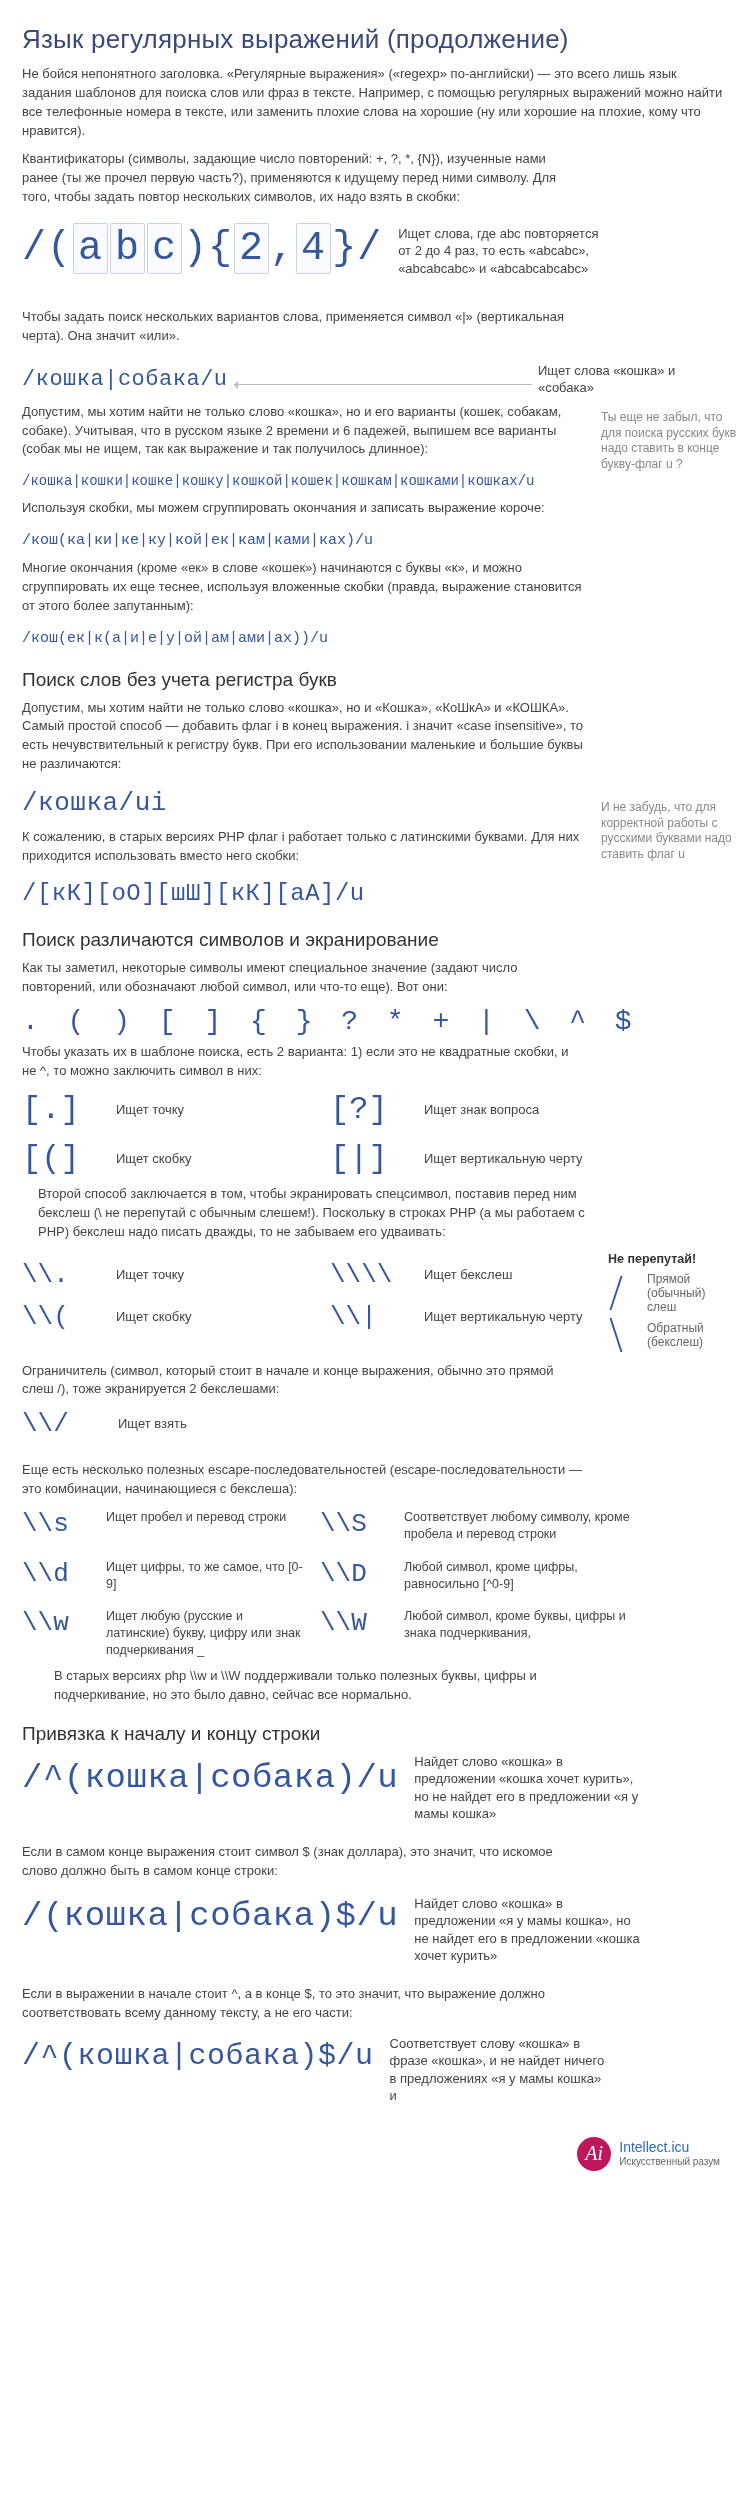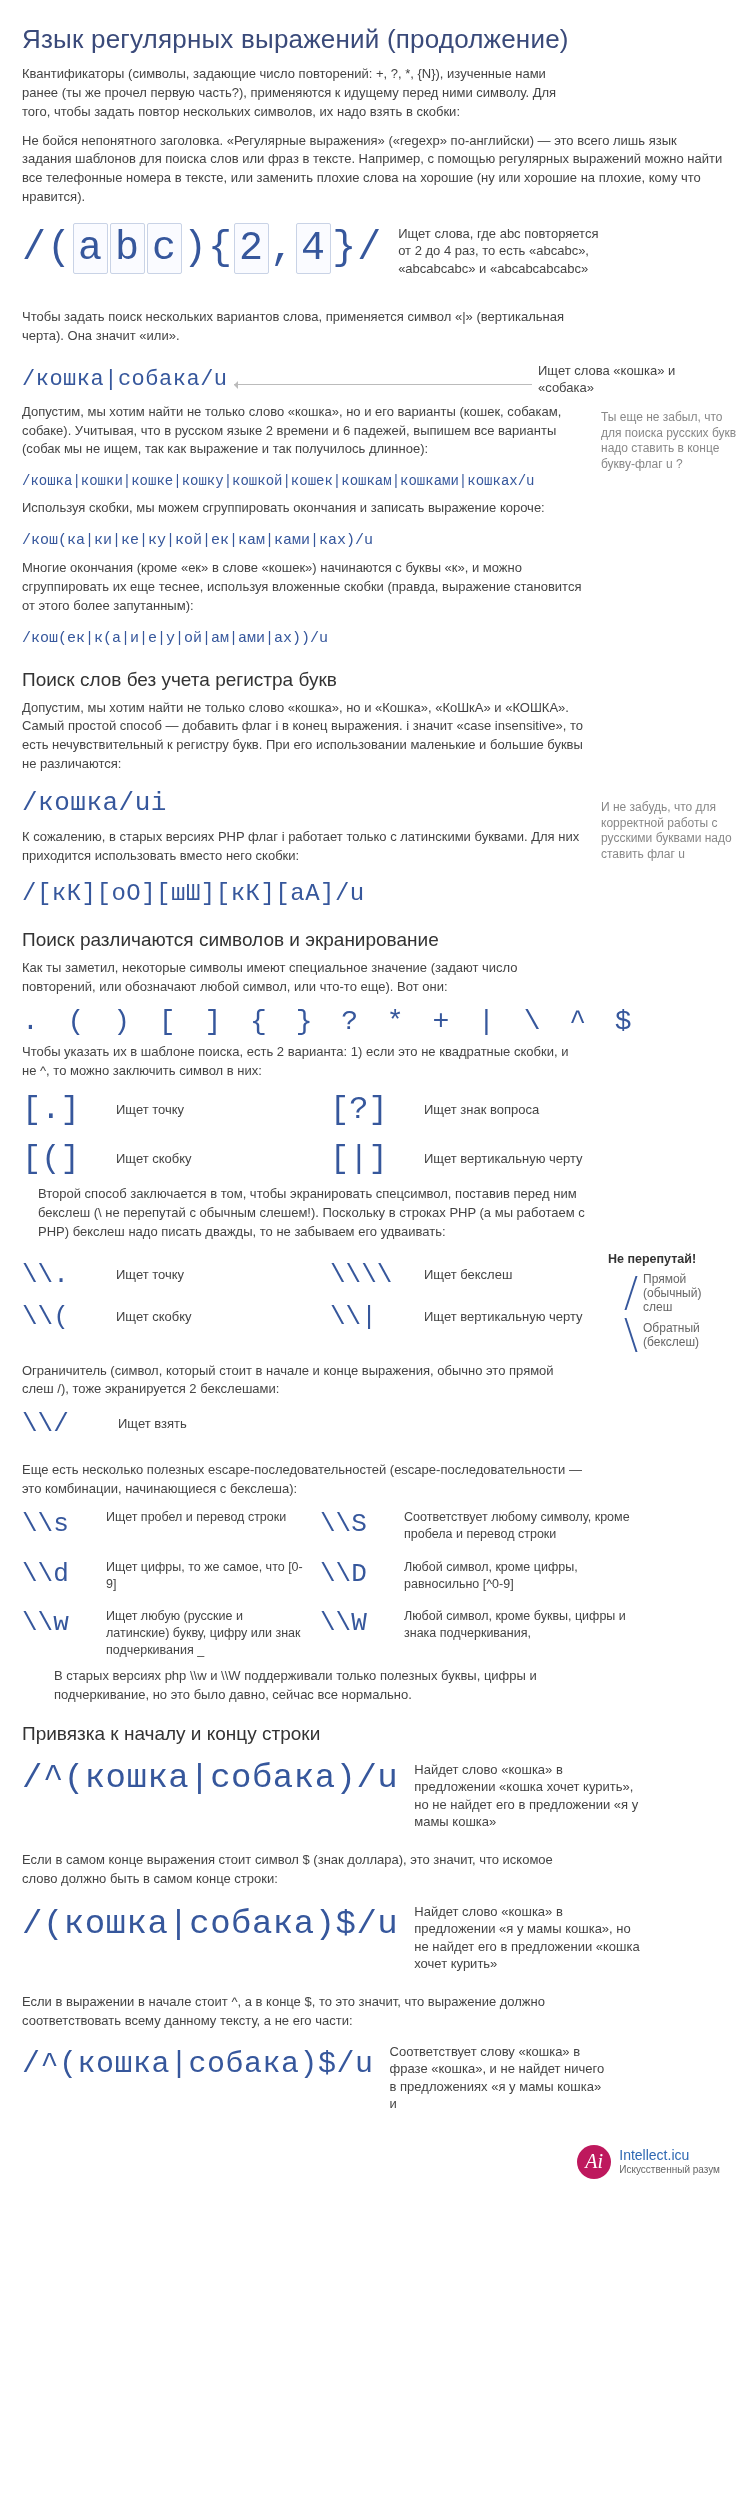--- a/index.html
+++ b/index.html
@@ -143,21 +143,21 @@
     font-size: 12px;
     color: #888;
     line-height: 1.3;
     width: 145px;
   }
   .legend {
     font-size: 12px;
     color: #666;
   }
   .legend b { font-weight: 600; color: #333; font-size: 12.5px; display:block; margin-bottom:6px;}
-  .slashblock { display:flex; align-items:center; gap:5px; margin:4px 16px;}
+  .slashblock { display:flex; align-items:center; gap:24px; margin:4px 1px;}
   .slashglyph {
     width: 14px; height: 34px; flex:0 0 14px; position:relative;
   }
   .slashglyph .s1 { position:absolute; width:2px; height:34px; background:#36579c; left:6px; transform:skewX(-18deg);}
   .slashglyph.back .s1 { transform:skewX(18deg);}
   .footer {
     position: relative;
     height: 60px;
     margin-top: 10px;
   }
@@ -181,22 +181,22 @@
     border: 4px solid transparent; border-right-color:#bbb;
   }
 </style>
 </head>
 <body>
 
 <div class="page">
 
   <h1>Язык регулярных выражений (продолжение)</h1>
 
+  <p class="body">Не бойся непонятного заголовка. «Регулярные выражения» («regexp» по-английски) — это всего лишь язык задания шаблонов для поиска слов или фраз в тексте. Например, с помощью регулярных выражений можно найти все телефонные номера в тексте, или заменить плохие слова на хорошие (ну или хорошие на плохие, кому что нравится).</p>
   <p class="body narrow">Квантификаторы (символы, задающие число повторений: +, ?, *, {N}), изученные нами ранее (ты же прочел первую часть?), применяются к идущему перед ними символу. Для того, чтобы задать повтор нескольких символов, их надо взять в скобки:</p>
-  <p class="body">Не бойся непонятного заголовка. «Регулярные выражения» («regexp» по-английски) — это всего лишь язык задания шаблонов для поиска слов или фраз в тексте. Например, с помощью регулярных выражений можно найти все телефонные номера в тексте, или заменить плохие слова на хорошие (ну или хорошие на плохие, кому что нравится).</p>
 
   
   <div class="row">
     <div class="regex-big letterbox">
       <span>/(</span><span class="box">a</span><span class="box">b</span><span class="box">c</span><span>){</span><span class="box">2</span><span>,</span><span class="box">4</span><span>}/</span>
     </div>
     <div class="explain" style="max-width:210px; margin-top:8px;">Ищет слова, где abc повторяется от 2 до 4 раз, то есть «abcabc», «abcabcabc» и «abcabcabcabc»</div>
   </div>
 
   <p class="body narrow" style="margin-top:24px">Чтобы задать поиск нескольких вариантов слова, применяется символ «|» (вертикальная черта). Она значит «или».</p>
@@ -302,21 +302,21 @@
     <div class="sym-med">\\W</div>
     <div class="explain tight">Любой символ, кроме буквы, цифры и знака подчеркивания,</div>
   </div>
 
   <p class="body" style="max-width:560px; margin-left:32px">В старых версиях php \\w и \\W поддерживали только полезных буквы, цифры и подчеркивание, но это было давно, сейчас все нормально.</p>
 
   <h2>Привязка к началу и концу строки</h2>
 
   <div class="row">
     <div class="regex-huge">/^(кошка|собака)/u</div>
-    <div class="explain" style="max-width:230px; margin-top:8px">Найдет слово «кошка» в предложении «кошка хочет курить», но не найдет его в предложении «я у мамы кошка»</div>
+    <div class="explain" style="max-width:230px; margin-top:0">Найдет слово «кошка» в предложении «кошка хочет курить», но не найдет его в предложении «я у мамы кошка»</div>
   </div>
 
   <p class="body narrow" style="margin-top:20px">Если в самом конце выражения стоит символ $ (знак доллара), это значит, что искомое слово должно быть в самом конце строки:</p>
   <div class="row">
     <div class="regex-huge">/(кошка|собака)$/u</div>
     <div class="explain" style="max-width:230px; margin-top:4px">Найдет слово «кошка» в предложении «я у мамы кошка», но не найдет его в предложении «кошка хочет курить»</div>
   </div>
 
   <p class="body narrow" style="margin-top:20px">Если в выражении в начале стоит ^, а в конце $, то это значит, что выражение должно соответствовать всему данному тексту, а не его части:</p>
   <div class="row">

